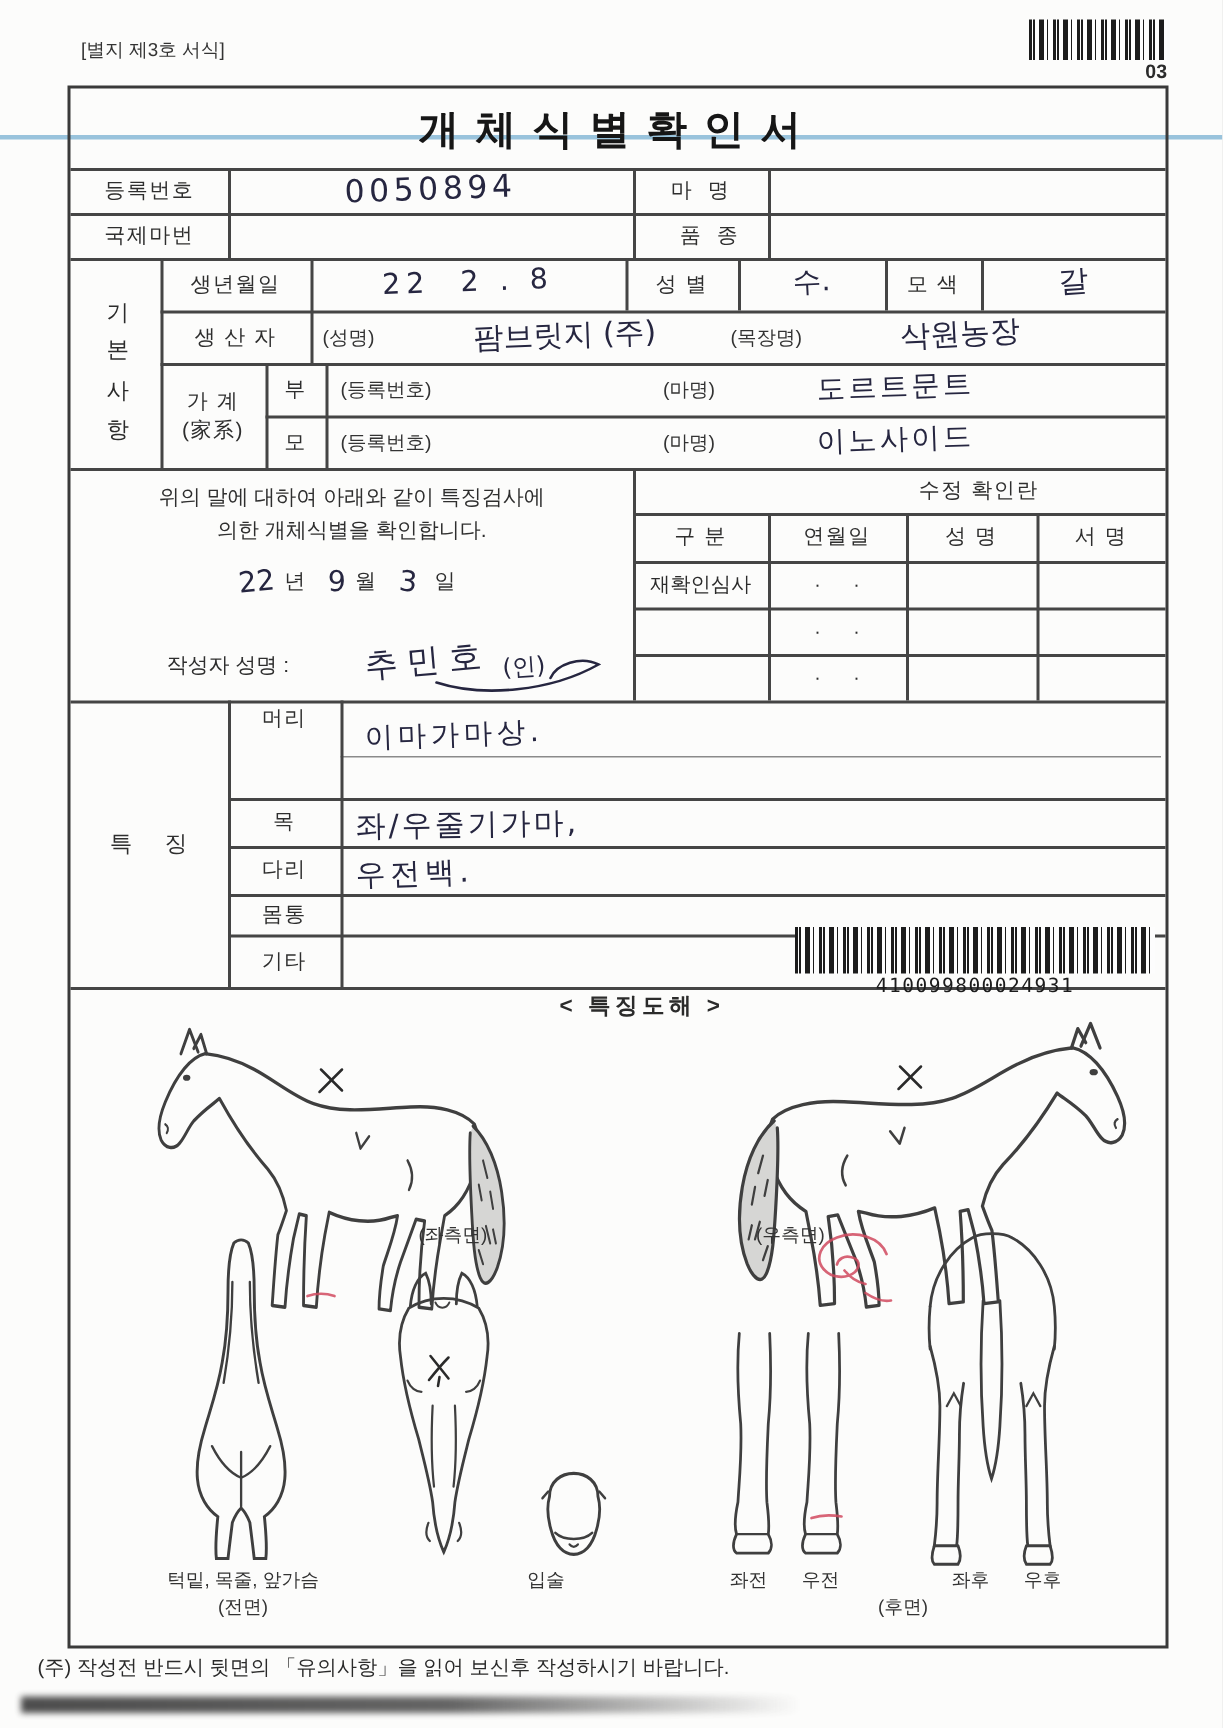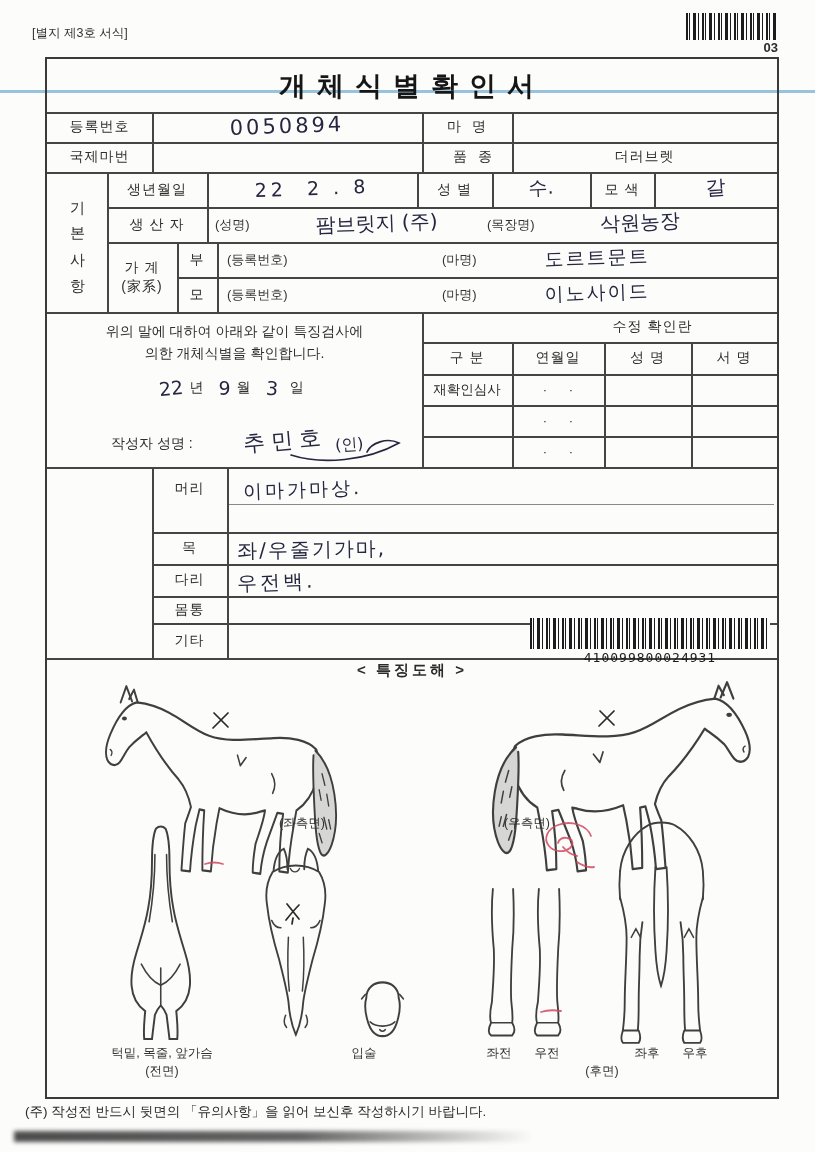--- a/index.html
+++ b/index.html
@@ -29,21 +29,21 @@
   svg{display:block;}
 </style>
 </head>
 <body>
 
 <div class="page">
 
   <div class="scanline"></div>
   <div class="shadowband"></div>
 
-  <div class="celll sm" style="left:20px;top:24px;width:200px;height:18px;padding-left:12px;">[별지 제3호 서식]</div>
+  <div class="celll sm" style="left:42px;top:24px;width:200px;height:18px;padding-left:12px;">[별지 제3호 서식]</div>
   <div class="abs bc" style="left:686px;top:13px;width:92px;height:27px;"></div>
   <div class="cellc" style="left:736px;top:39px;width:42px;height:16px;font-weight:bold;font-size:13px;justify-content:flex-end;">03</div>
 
   <div id="form">
 
     <div class="cellc" style="left:0;top:0;width:730px;height:53px;font-size:27px;font-weight:bold;letter-spacing:11px;color:#161616;">개체식별확인서</div>
 
     <div class="hl" style="left:0;top:53px;width:730px;"></div>
     <div class="hl" style="left:0;top:83px;width:730px;"></div>
     <div class="hl" style="left:0;top:113px;width:730px;"></div>
@@ -81,21 +81,20 @@
     <div class="vl" style="left:105px;top:408px;height:191px;"></div>
     <div class="vl" style="left:180px;top:408px;height:191px;"></div>
 
     <div class="cellc lbl" style="left:0;top:53px;width:105px;height:30px;">등록번호</div>
     <div class="cellc hw" style="left:105px;top:51px;width:270px;height:32px;font-size:21px;letter-spacing:3px;transform:rotate(-2deg);">0050894</div>
     <div class="cellc lbl" style="left:375px;top:53px;width:90px;height:30px;">마  명</div>
     <div class="cellc" style="left:465px;top:53px;width:265px;height:30px;"></div>
     <div class="cellc lbl" style="left:0;top:83px;width:105px;height:30px;">국제마번</div>
     <div class="cellc" style="left:105px;top:83px;width:270px;height:30px;"></div>
     <div class="cellc lbl" style="left:375px;top:83px;width:102px;height:30px;">품  종</div>
-    <div class="cellc lbl" style="left:465px;top:83px;width:265px;height:30px;">더러브렛</div>
 
     <div class="cellc vert" style="left:0;top:113px;width:60px;height:140px;">기본사항</div>
     <div class="cellc lbl" style="left:60px;top:113px;width:100px;height:35px;">생년월일</div>
     <div class="cellc hw" style="left:160px;top:111px;width:210px;height:36px;font-size:19px;letter-spacing:4px;transform:rotate(-2deg);">22  2 . 8</div>
     <div class="cellc lbl" style="left:370px;top:113px;width:75px;height:35px;">성 별</div>
     <div class="cellc hw" style="left:445px;top:111px;width:98px;height:36px;font-size:19px;transform:rotate(-3deg);">수.</div>
     <div class="cellc lbl" style="left:543px;top:113px;width:64px;height:35px;">모 색</div>
     <div class="cellc hw" style="left:607px;top:110px;width:123px;height:36px;font-size:20px;transform:rotate(-4deg);">갈</div>
     <div class="cellc lbl" style="left:60px;top:148px;width:100px;height:35px;">생 산 자</div>
     <div class="celll sm" style="left:168px;top:148px;width:70px;height:35px;font-size:13px;">(성명)</div>
@@ -137,34 +136,35 @@
     <div class="cellc lbl" style="left:465px;top:283px;width:92px;height:32px;">연월일</div>
     <div class="cellc lbl" style="left:557px;top:283px;width:87px;height:32px;">성 명</div>
     <div class="cellc lbl" style="left:644px;top:283px;width:86px;height:32px;">서 명</div>
     <div class="cellc" style="left:375px;top:315px;width:90px;height:31px;font-size:13.5px;">재확인심사</div>
     <div class="cellc" style="left:465px;top:315px;width:92px;height:31px;font-size:13px;">·      ·</div>
     <div class="cellc" style="left:375px;top:346px;width:90px;height:31px;font-size:13.5px;"></div>
     <div class="cellc" style="left:465px;top:346px;width:92px;height:31px;font-size:13px;">·      ·</div>
     <div class="cellc" style="left:375px;top:377px;width:90px;height:31px;font-size:13.5px;"></div>
     <div class="cellc" style="left:465px;top:377px;width:92px;height:31px;font-size:13px;">·      ·</div>
 
-    <div class="cellc lbl" style="left:105px;top:415px;width:75px;height:30px;">머리</div>
+    <div class="cellc lbl" style="left:0;top:408px;width:105px;height:191px;font-size:15px;">특    징</div>
+    <div class="cellc lbl" style="left:105px;top:405px;width:75px;height:30px;">머리</div>
     <div class="celll hw" style="left:196px;top:410px;width:400px;height:32px;font-size:19px;letter-spacing:3px;transform:rotate(-2deg);">이마가마상.</div>
     <div class="cellc lbl" style="left:105px;top:473px;width:75px;height:32px;">목</div>
     <div class="celll hw" style="left:190px;top:471px;width:400px;height:34px;font-size:20px;letter-spacing:2px;transform:rotate(-1deg);">좌/우줄기가마,</div>
     <div class="cellc lbl" style="left:105px;top:505px;width:75px;height:32px;">다리</div>
     <div class="celll hw" style="left:190px;top:503px;width:300px;height:32px;font-size:20px;letter-spacing:3px;transform:rotate(-2deg);">우전백.</div>
     <div class="cellc lbl" style="left:105px;top:537px;width:75px;height:27px;">몸통</div>
     <div class="celll" style="left:190px;top:537px;width:300px;height:27px;"></div>
     <div class="cellc lbl" style="left:105px;top:564px;width:75px;height:35px;">기타</div>
     <div class="celll" style="left:190px;top:564px;width:280px;height:35px;"></div>
     <div class="abs bc" style="left:483px;top:559px;width:240px;height:31px;"></div>
     <div class="cellc mono" style="left:483px;top:591px;width:240px;height:14px;font-size:13px;letter-spacing:1px;color:#1c1c1c;">410099800024931</div>
 
-    <div class="cellc" style="left:0;top:601px;width:730px;height:20px;font-size:15px;font-weight:bold;letter-spacing:3px;">&lt; 특징도해 &gt;</div>
+    <div class="cellc" style="left:0;top:601px;width:730px;height:20px;font-size:15px;font-weight:bold;letter-spacing:3px;padding-left:16px;">&lt; 특징도해 &gt;</div>
 
     <svg class="abs" style="left:0;top:615px;" width="730" height="421" viewBox="0 0 730 421">
       <defs>
         <g id="horse-side" fill="none" stroke="#3f3f3f" stroke-width="2" stroke-linecap="round" stroke-linejoin="round">
           <path d="M39,15 L33,2 L27,16"></path>
           <path d="M45,16 L41,5 L36,13"></path>
           <path d="M44,16 C34,18 24,28 16,44 C12,52 10,60 13,66 C16,71 22,72 26,68 C30,64 32,59 36,55 C44,48 50,45 54,42 C62,54 74,70 88,83 C95,90 99,99 101,107 C99,112 97,117 95,121 C93,136 92,150 91,162 L100,163 C101,150 103,137 106,123 L110,109 L115,110 C114,122 113,138 113,162 L122,163 C123,149 125,135 128,121 L131,108 C144,113 160,115 174,111 L179,110 C177,121 172,131 169,139 C167,149 166,157 166,164 L174,165 C175,156 177,147 181,137 C185,128 189,119 192,112 L198,113 C196,125 194,139 194,163 L203,164 C204,151 206,138 209,124 L212,110 C221,105 229,96 233,84 C236,75 237,65 233,57 C224,49 206,46 188,47 C163,48 140,51 120,45 C106,41 92,31 78,25 C67,20 55,17 44,16 Z"></path>
           <path d="M232,58 C242,66 249,80 252,96 C255,112 254,128 249,140 C245,149 240,152 237,146 C233,138 232,124 231,108 C230,92 229,74 230,62" fill="#d6d6d4"></path>
           <path d="M239,78 l3,10 M244,96 l2,10 M241,116 l3,10 M236,130 l3,8 M246,118 l2,8 M236,92 l2,9" stroke-width="1.4"></path>
           <ellipse cx="31" cy="30" rx="2.6" ry="1.8" fill="#3f3f3f" stroke="none"></ellipse>

